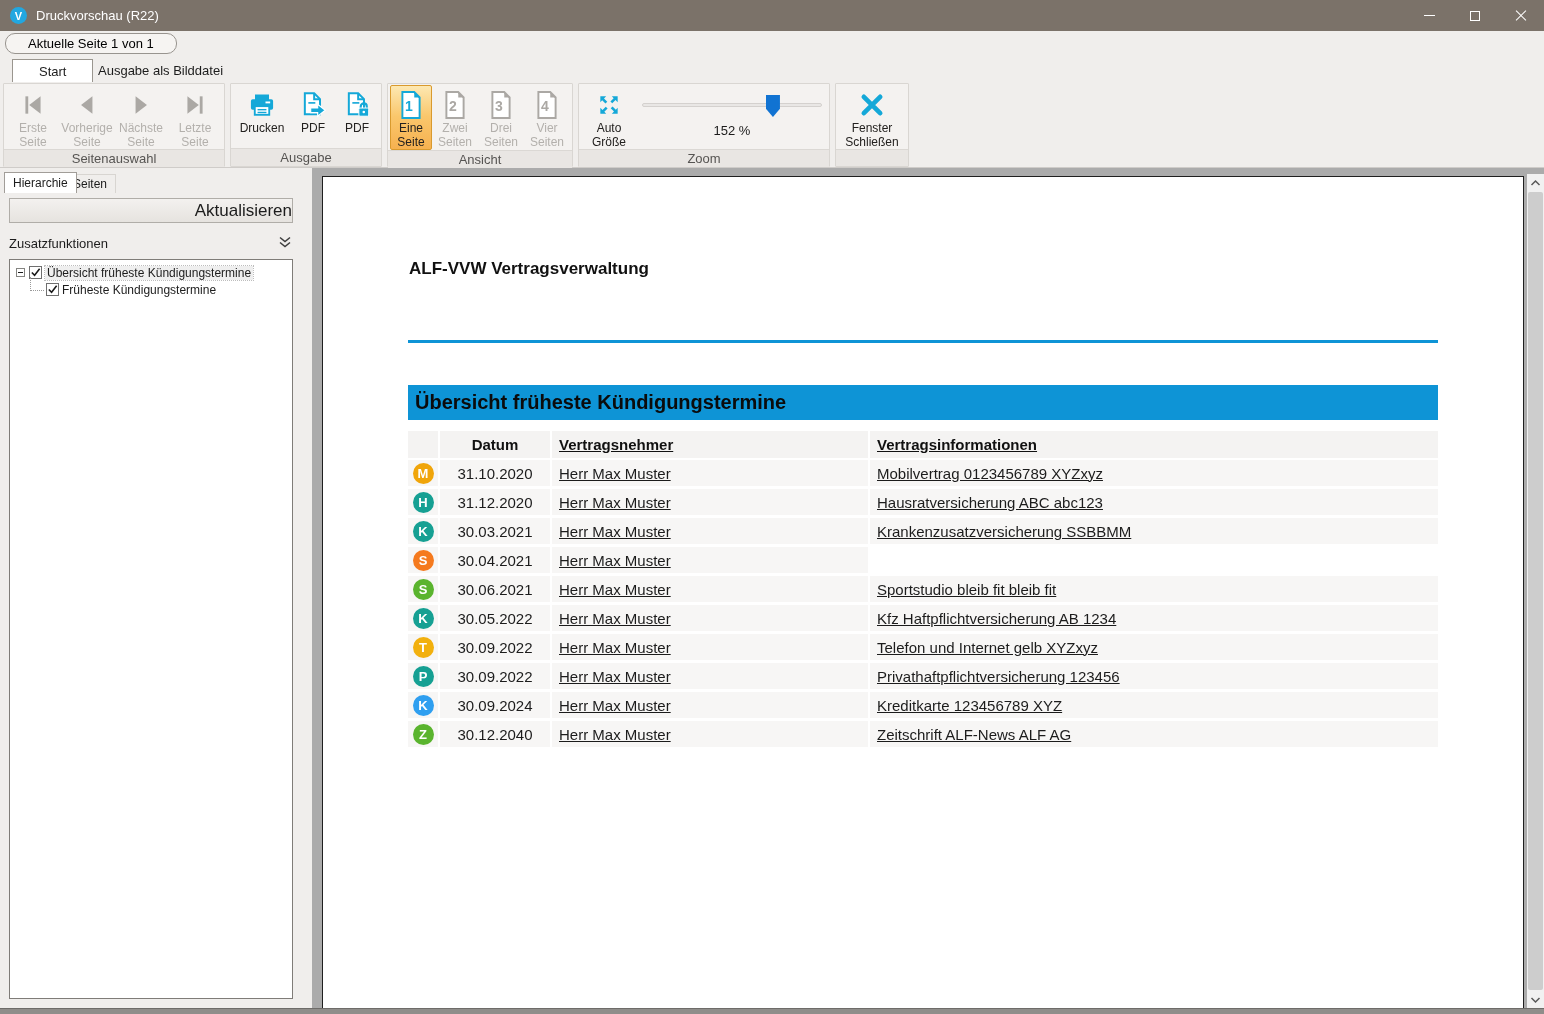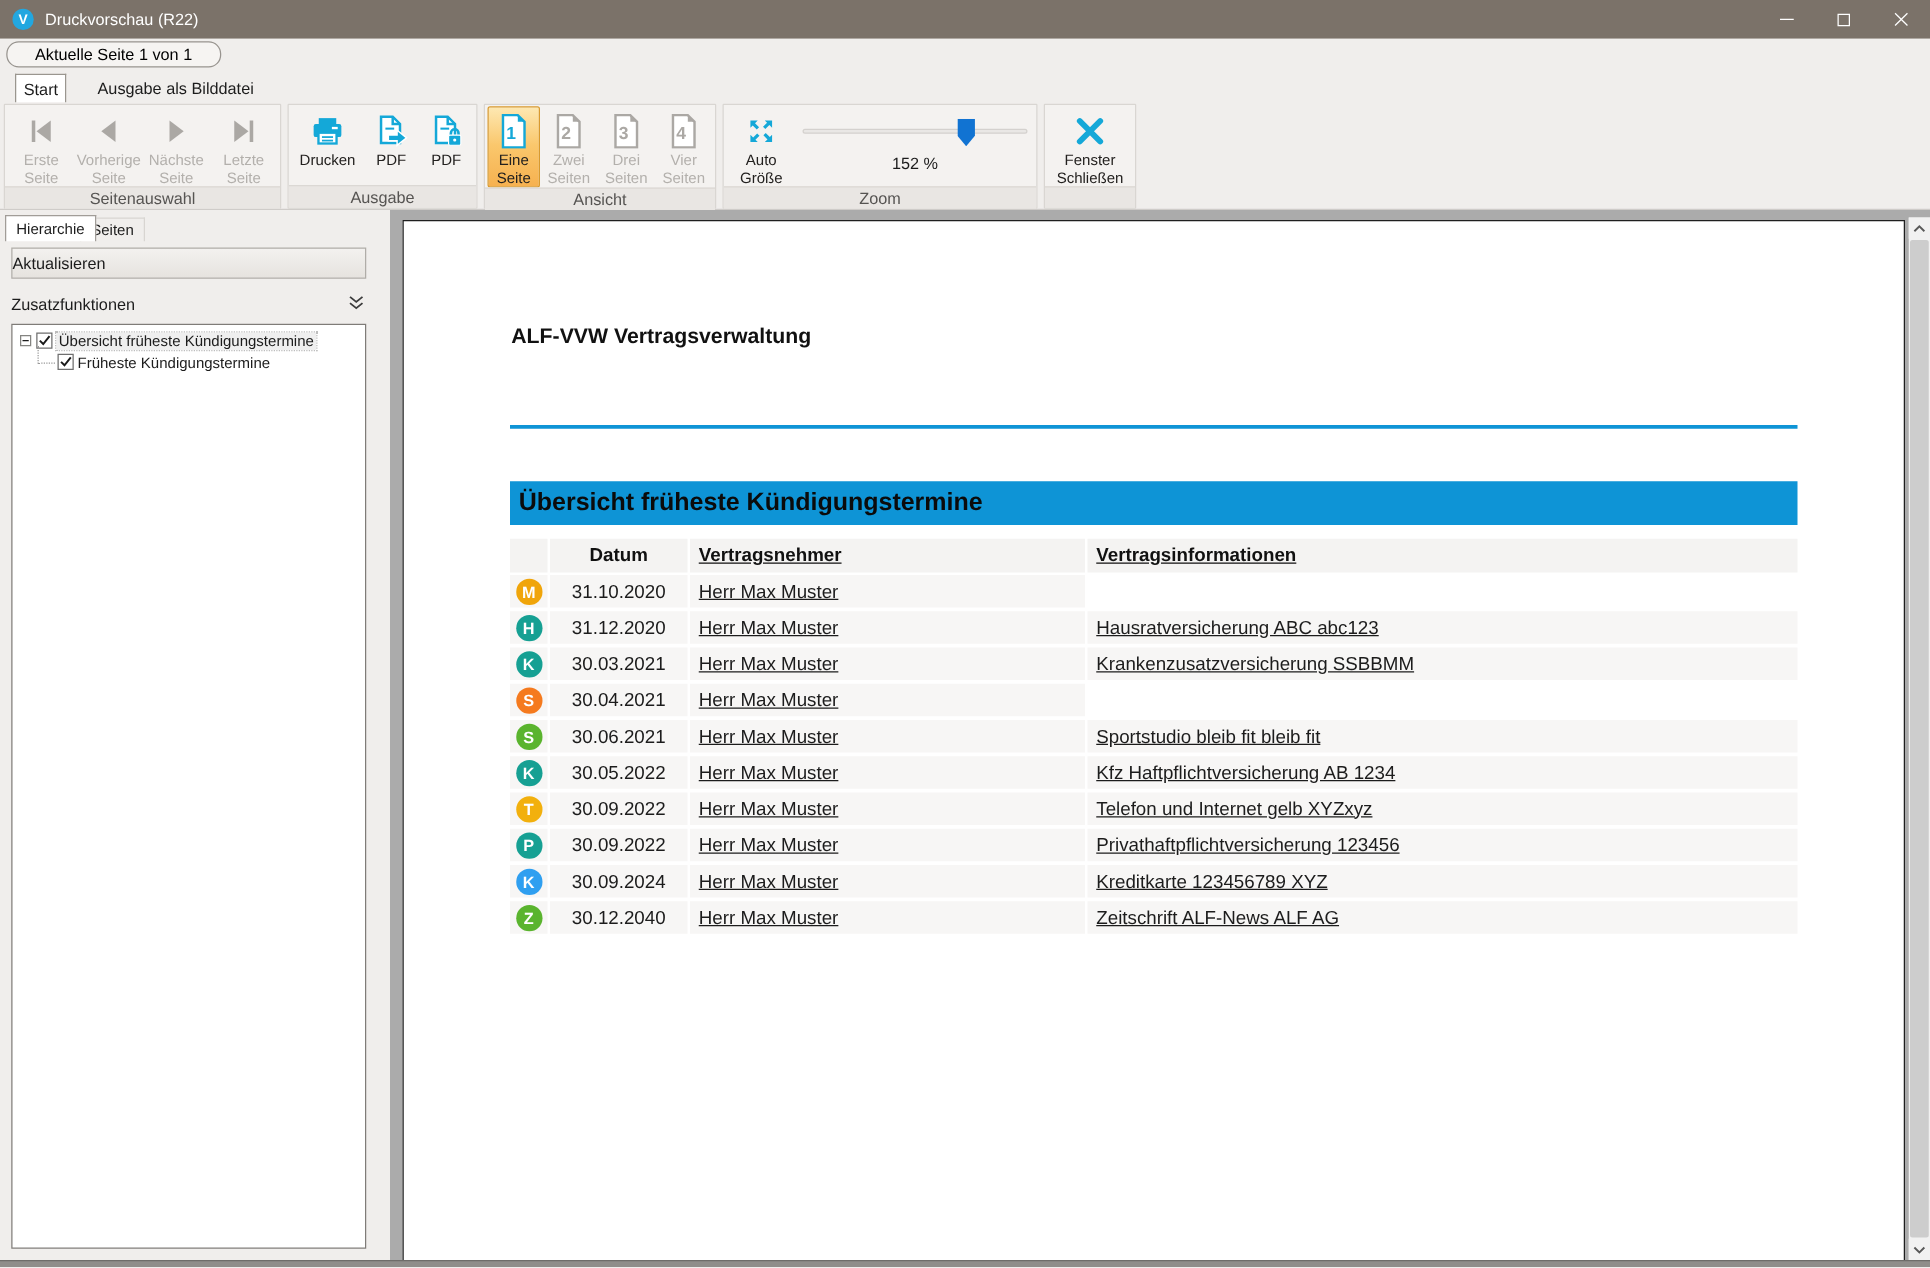--- a/index.html
+++ b/index.html
@@ -19,21 +19,21 @@
   .glyph-close:before,.glyph-close:after { content:""; position:absolute; left:-1px; top:5px; width:14px; height:1px; background:#fff; }
   .glyph-close:before { transform:rotate(45deg); } .glyph-close:after { transform:rotate(-45deg); }
 
   
   .qat-row { position:absolute; top:31px; left:0; right:0; height:26px; background:#f0eeec; }
   .page-pill { position:absolute; left:5px; top:2px; height:21px; line-height:19px; padding:0 22px;
                border:1px solid #98948f; border-radius:10px; background:#f6f4f2; font-size:13px; color:#000000; }
 
   
   .tab-row { position:absolute; top:57px; left:0; right:0; height:25px; }
-  .rtab { position:absolute; top:2px; height:23px; font-size:13px; color:#1c1c1c; display:flex; align-items:center; padding:0 6px; }
+  .rtab { position:absolute; top:2px; height:23px; font-size:13px; color:#1c1c1c; display:flex; align-items:center; padding:0 26px; }
   .rtab.active { left:12px; background:#fff; border:1px solid #9a968f; border-bottom:none; }
   .rtab.plain { left:72px; }
 
   
   .ribbon { position:absolute; top:82px; left:0; right:0; height:86px; background:#f0eeec; border-bottom:1px solid #cfccc9; display:flex; padding:1px 0 0 3px; }
   .rgroup { border:1px solid #d9d6d2; background:#f4f2f0; margin-right:5px; display:flex; flex-direction:column; border-radius:1px; }
   .rbody { flex:1; display:flex; align-items:stretch; padding:1px 2px 0 2px; }
   .rcaption { height:18px; background:#e9e6e3; border-top:1px solid #dbd8d4; text-align:center; font-size:13px; color:#565452; line-height:17px; }
   .rbtn { width:54px; display:flex; flex-direction:column; align-items:center; padding-top:4px; }
   .rbtn .ricon { height:32px; display:flex; align-items:center; justify-content:center; }
@@ -50,21 +50,21 @@
   .zoom-value { margin-top:16px; font-size:13px; color:#1c1c1c; }
 
   
   .main { position:absolute; top:168px; left:0; right:0; bottom:6px; }
   .sidebar { position:absolute; left:0; top:0; bottom:0; width:302px; background:#f0eeec; display:flex; flex-direction:column; }
   .side-tabs { height:24px; position:relative; margin-top:2px; }
   .stab { position:absolute; top:2px; height:21px; font-size:12px; display:flex; align-items:center; padding:0 8px; color:#1c1c1c; }
   .stab.active { left:4px; background:#fff; border:1px solid #a19d98; border-bottom:none; z-index:2; }
   .stab.plain { left:64px; top:4px; height:19px; border:1px solid #d8d5d1; border-bottom:none; background:#f0eeec; }
   .refresh-btn { margin:4px 9px 0 9px; height:25px; border:1px solid #b0ada8; background:linear-gradient(#f3f1ef,#e6e3df);
-                 font-size:13px; color:#1c1c1c; text-align:left; line-height:23px; }
+                 font-size:17px; color:#1c1c1c; text-align:right; line-height:23px; }
   .zusatz-row { margin:9px 9px 0 9px; height:22px; display:flex; align-items:center; font-size:13px; color:#1c1c1c; }
   .zusatz-row .spacer { flex:1; }
   .tree-box { flex:1; margin:5px 9px 9px 9px; background:#fff; border:1px solid #7f7c78; padding:4px 2px; font-size:12px; color:#1c1c1c; overflow:hidden; }
   .tree-row { display:flex; align-items:center; height:17px; }
   .expander { width:9px; height:9px; border:1px solid #848481; background:#fff; position:relative; margin:0 4px 0 4px; flex:none; }
   .expander:after { content:""; position:absolute; left:1px; top:3px; width:5px; height:1px; background:#1c1c1c; }
   .cb { width:13px; height:13px; border:1px solid #6f6f6f; background:#fff; display:flex; align-items:center; justify-content:center; margin-right:3px; flex:none; }
   .tree-label.sel { background:#efefef; outline:1px dotted #bdbdbd; padding:0 2px; }
   .tree-row.child { margin-left:10px; }
   .connector { width:14px; height:14px; border-left:1px dotted #9a9a9a; border-bottom:1px dotted #9a9a9a; margin:-6px 2px 6px 8px; flex:none; }
@@ -362,20 +362,21 @@
             <div class="c-holder">Vertragsnehmer</div>
             <div class="c-info">Vertragsinformationen</div>
           </div>
           <div>
   <div class="trow">
     <div class="c-icon">
                   <span class="badge" style="background: rgb(240, 165, 10);">M</span>
                 </div>
     <div class="c-date">31.10.2020</div>
     <div class="c-holder">Herr Max Muster</div>
+    <div class="c-info">Mobilvertrag 0123456789 XYZxyz</div>
   </div>
 
   <div class="trow">
     <div class="c-icon">
                   <span class="badge" style="background: rgb(22, 160, 147);">H</span>
                 </div>
     <div class="c-date">31.12.2020</div>
     <div class="c-holder">Herr Max Muster</div>
     <div class="c-info">Hausratversicherung ABC abc123</div>
   </div>

